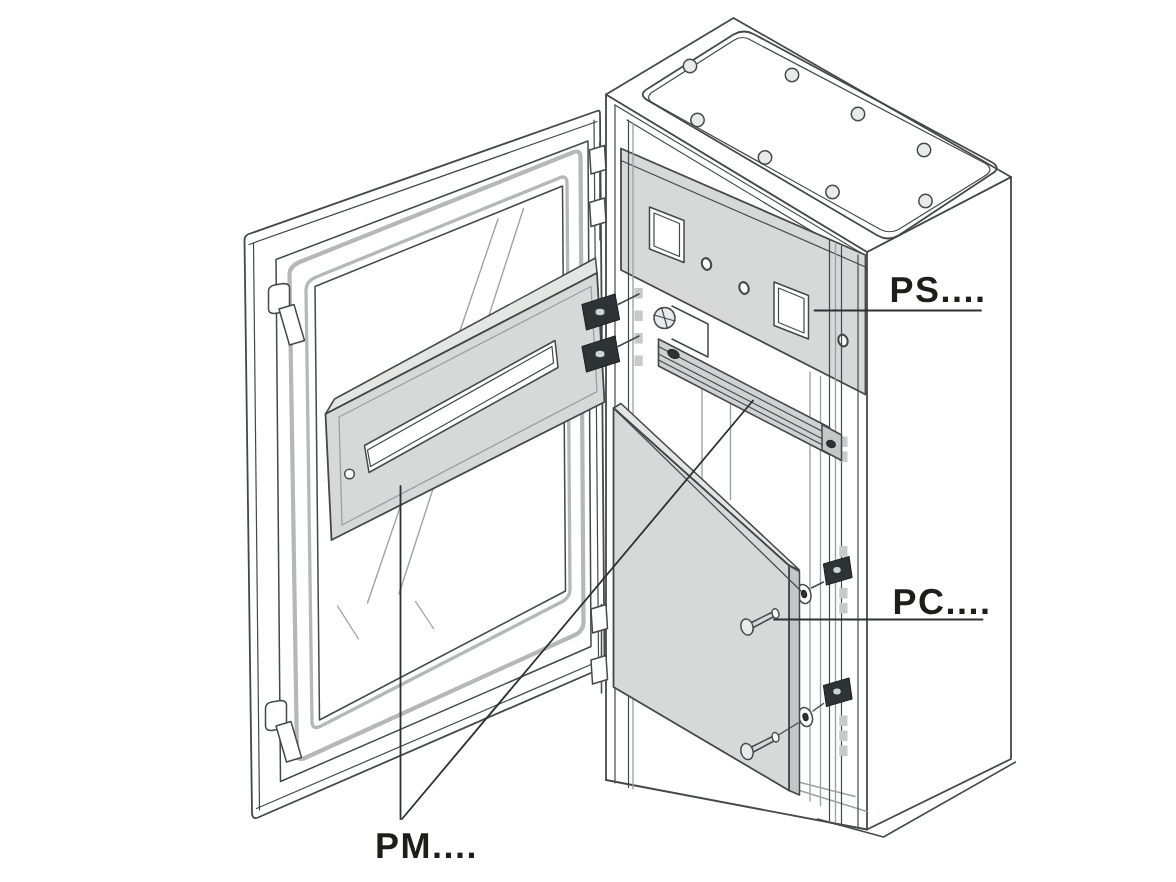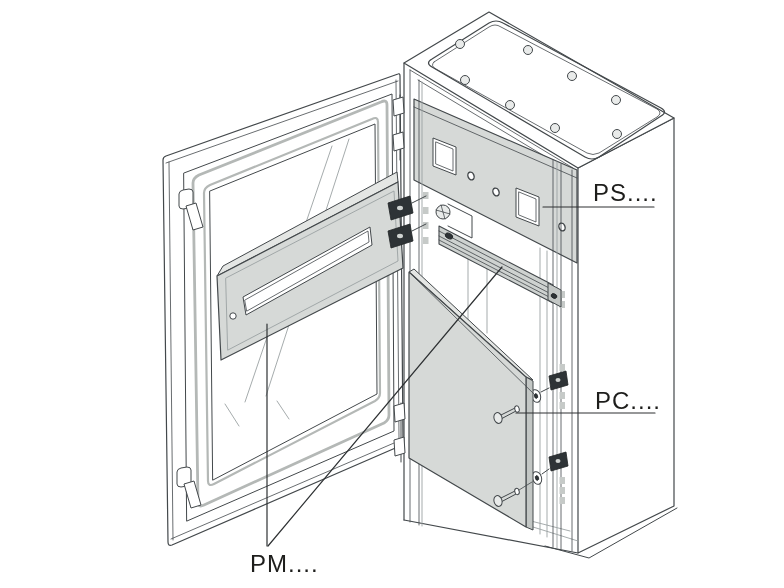--- a/index.html
+++ b/index.html
@@ -12,21 +12,21 @@
     --gasket:#b4b8b6;
     --hw-dark:#2e3336;
     --faint:#9ba1a3;
     --hole:#c6cac8;
     --screw:#e9ebea;
     --label:#1d1d1b;
   }
   html,body{margin:0;padding:0;background:#f3f3f3;}
   .canvas{
     position:relative;width:784px;height:588px;background:var(--bg);
-    font-family:"Liberation Sans", sans-serif;overflow:hidden;
+    font-family:"Liberation Sans", sans-serif;overflow:hidden;font-weight:bold;
   }
   svg{display:block;}
   
   .s  {fill:none;stroke:var(--line);stroke-width:1.2;stroke-linejoin:round;stroke-linecap:round;}
   .s08{fill:none;stroke:var(--line);stroke-width:0.8;stroke-linejoin:round;stroke-linecap:round;}
   .s10{fill:none;stroke:var(--line);stroke-width:1.0;stroke-linejoin:round;stroke-linecap:round;}
   .fw {fill:var(--bg);stroke:var(--line);stroke-width:1.2;stroke-linejoin:round;}
   .fw10{fill:var(--bg);stroke:var(--line);stroke-width:1.0;stroke-linejoin:round;}
   .fp {fill:var(--panel);stroke:var(--line);stroke-width:1.2;stroke-linejoin:round;}
   .fpl{fill:var(--panel-light);stroke:var(--line);stroke-width:1.0;stroke-linejoin:round;}

